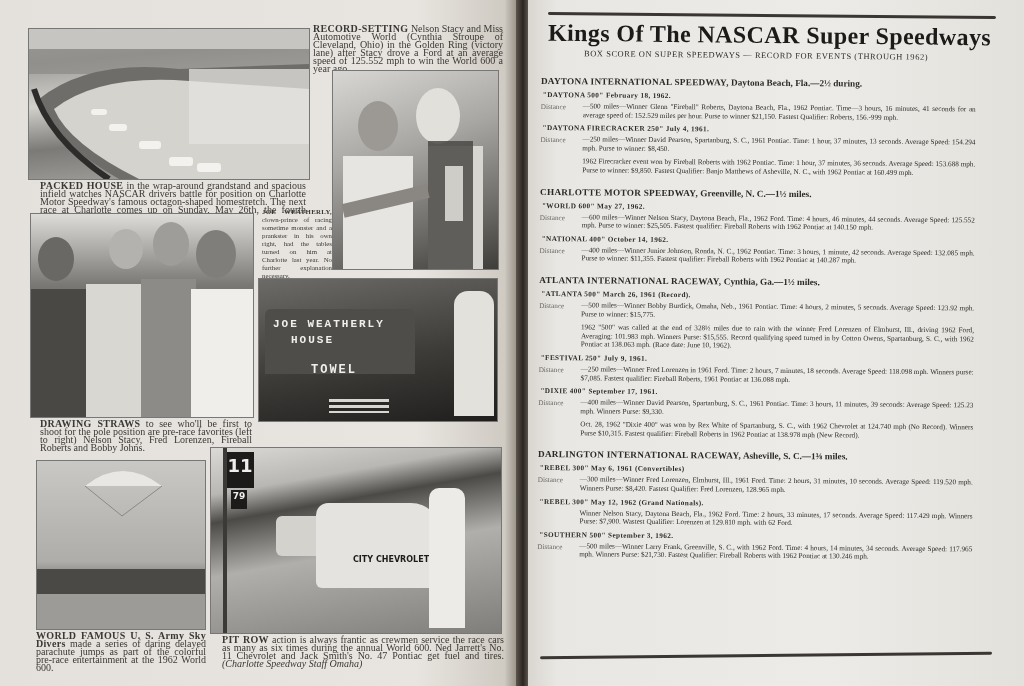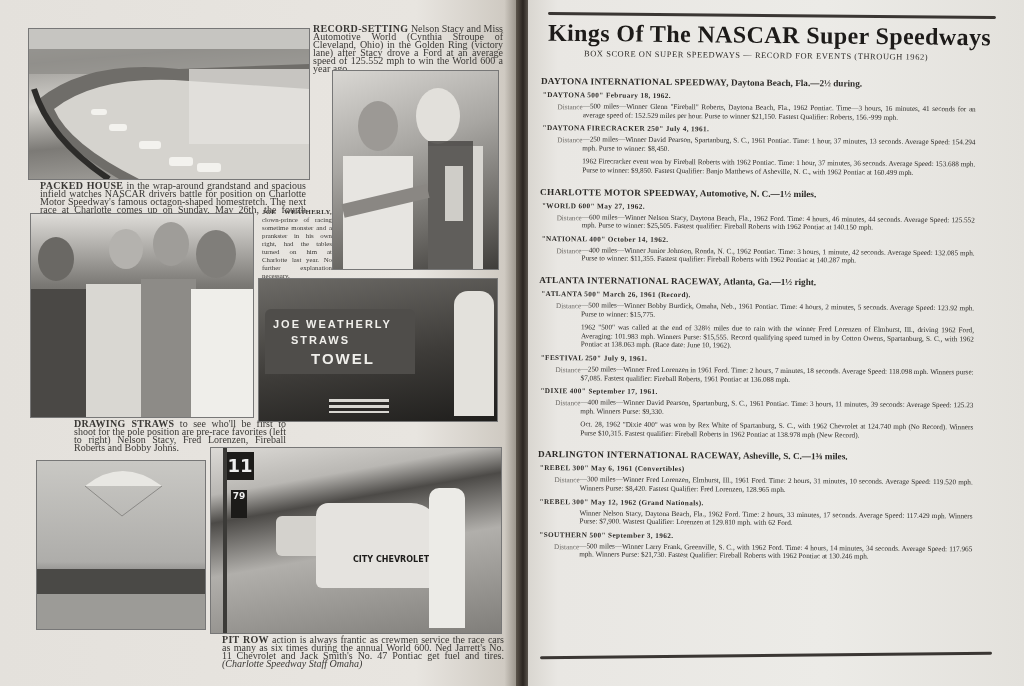--- a/index.html
+++ b/index.html
@@ -11,33 +11,33 @@
   .photo{position:absolute;background:#888;overflow:hidden;border:1px solid #777;}
   .caption{position:absolute;font-size:10px;line-height:8px;color:#3a3835;text-align:justify;}
   .caption b{font-weight:bold;letter-spacing:.3px}
   
   .ph-track{left:28px;top:28px;width:280px;height:150px;background:linear-gradient(175deg,#bdbcb8 0%,#9e9c98 20%,#d2d0cb 45%,#7c7a76 70%,#aaa8a3 100%);}
   .ph-victory{left:332px;top:70px;width:165px;height:198px;background:linear-gradient(160deg,#d9d7d3,#a8a6a2 40%,#6d6b67 75%,#3f3d3a);}
   .ph-straws{left:30px;top:213px;width:222px;height:203px;background:linear-gradient(180deg,#dedcd8 0%,#7a7874 35%,#555350 60%,#bcbab6 100%);}
   .ph-towel{left:258px;top:278px;width:238px;height:142px;background:linear-gradient(170deg,#6d6b67,#3e3c39 55%,#1f1e1c);}
   .ph-sky{left:36px;top:460px;width:168px;height:168px;background:linear-gradient(180deg,#c9c8c4 0%,#aeadaa 60%,#535250 80%,#8a8986 100%);}
   .ph-pit{left:210px;top:447px;width:290px;height:185px;background:linear-gradient(170deg,#dcdad6 0%,#b9b7b3 20%,#4c4a47 32%,#b1afab 55%,#807e7a 100%);}
-  .overlay-text{position:absolute;color:#f0efeb;font-family:Liberation Sans, sans-serif;font-weight:bold;letter-spacing:2px;font-size:13px;line-height:15px;}
+  .overlay-text{position:absolute;color:#f0efeb;font-family:Liberation Mono, monospace;font-weight:bold;letter-spacing:2px;font-size:13px;line-height:15px;}
   .pit-sign{position:absolute;background:#1c1b19;color:#eee;font-family:"DejaVu Sans",sans-serif;font-weight:bold;text-align:center;}
   .car-label{position:absolute;font-family:"DejaVu Sans",sans-serif;font-size:8px;font-weight:bold;color:#1d1c1a;}
   
   .rule{position:absolute;height:3px;background:#3a3633;border-radius:2px;}
   .title{position:absolute;left:548px;top:22px;width:450px;font-size:24px;font-weight:bold;color:#1d1b19;letter-spacing:.4px;white-space:nowrap;transform:rotate(0.6deg);}
   .subtitle{position:absolute;left:584px;top:51px;font-size:8.4px;color:#2e2c29;letter-spacing:.6px;white-space:nowrap;transform:rotate(0.6deg);}
   .content{position:absolute;left:541px;top:70px;width:435px;color:#2c2a27;transform:rotate(0.45deg);transform-origin:left top;}
   .track{font-size:9.2px;font-weight:bold;margin-top:6px;letter-spacing:.3px;white-space:nowrap;}
   .track .loc{font-weight:bold;letter-spacing:0}
   .event{font-size:7.2px;font-weight:bold;margin:5px 0 0 2px;letter-spacing:.4px;white-space:nowrap;}
   .entry{display:flex;font-size:7.2px;line-height:8.6px;margin-top:3px;}
-  .entry .lbl{width:42px;text-align:right;color:#6a6763;flex:none;padding-top:1px;}
+  .entry .lbl{width:42px;text-align:left;color:#6a6763;flex:none;padding-top:1px;}
   .entry .txt{flex:1;text-align:justify;color:#2d2b28;}
   .note{font-size:7.2px;line-height:8.6px;margin:5px 0 0 42px;text-align:justify;color:#2d2b28;}
 </style>
 </head>
 <body>
 
 <div class="spread">
 
   <div class="page-left">
 
@@ -81,43 +81,44 @@
         <ellipse cx="25" cy="45" rx="18" ry="22" fill="#6a6864"></ellipse>
         <ellipse cx="95" cy="35" rx="17" ry="20" fill="#b4b2ae"></ellipse>
         <ellipse cx="140" cy="30" rx="18" ry="22" fill="#9f9d99"></ellipse>
         <ellipse cx="185" cy="40" rx="20" ry="24" fill="#807e7a"></ellipse>
         <rect x="0" y="75" width="55" height="128" fill="#4a4845"></rect>
         <rect x="55" y="70" width="55" height="133" fill="#d9d7d2"></rect>
         <rect x="110" y="65" width="55" height="138" fill="#8d8b87"></rect>
         <rect x="160" y="75" width="62" height="128" fill="#efeeea"></rect>
       </svg>
     </div>
-    <div class="caption" style="left:40px;top:420px;width:212px;margin-left:34px;"><b>DRAWING STRAWS</b><span> to see who'll be first to shoot for the pole position are pre-race favorites (left to right) Nelson Stacy, Fred Lorenzen, Fireball Roberts and Bobby Johns.</span></div>
+    <div class="caption" style="left:40px;top:420px;width:212px;"><b>DRAWING STRAWS</b><span> to see who'll be first to shoot for the pole position are pre-race favorites (left to right) Nelson Stacy, Fred Lorenzen, Fireball Roberts and Bobby Johns.</span></div>
 
     <div class="photo ph-towel">
       <div style="position:absolute;left:6px;top:30px;width:150px;height:65px;background:#4f4d4a;border-radius:6px 6px 0 0;"></div>
       <div class="overlay-text" style="left:14px;top:38px;font-size:11px;">JOE WEATHERLY</div>
-      <div class="overlay-text" style="left:32px;top:54px;font-size:11px;">STRAWS</div>
-      <div class="overlay-text" style="left:52px;top:72px;font-size:15px;">TOWEL</div>
+      <div class="overlay-text" style="left:32px;top:54px;font-size:11px;">HOUSE</div>
+      <div class="overlay-text" style="left:52px;top:84px;font-size:12px;">TOWEL</div>
       <div style="position:absolute;left:70px;top:120px;width:60px;height:14px;background:repeating-linear-gradient(180deg,#d8d6d1 0 3px,#2a2826 3px 6px);"></div>
       <div style="position:absolute;left:195px;top:12px;width:40px;height:125px;background:#e3e1dc;border-radius:14px 14px 0 0;"></div>
     </div>
 
     <div class="photo ph-sky">
       <svg width="168" height="168" viewBox="0 0 168 168">
         <path d="M48 25 Q85 -5 125 25 Z" fill="#e8e7e3"></path>
         <path d="M48 25 L85 55 L125 25" stroke="#8a8986" fill="none"></path>
         <rect x="0" y="108" width="168" height="25" fill="#4a4946"></rect>
         <rect x="0" y="133" width="168" height="35" fill="#9c9b97"></rect>
       </svg>
     </div>
+    <div class="caption" style="left:36px;top:632px;width:170px;"><b>WORLD FAMOUS U. S. Army Sky Divers</b><span> made a series of daring delayed parachute jumps as part of the colorful pre-race entertainment at the 1962 World 600.</span></div>
 
     <div class="photo ph-pit">
-      <div class="pit-sign" style="left:15px;top:4px;width:28px;height:28px;font-size:18px;line-height:28px;">11</div>
-      <div class="pit-sign" style="left:20px;top:42px;width:16px;height:28px;font-size:9px;line-height:12px;">79</div>
+      <div class="pit-sign" style="left:15px;top:4px;width:28px;height:36px;font-size:18px;line-height:28px;">11</div>
+      <div class="pit-sign" style="left:20px;top:42px;width:16px;height:19px;font-size:9px;line-height:12px;">79</div>
       <div style="position:absolute;left:12px;top:0;width:4px;height:185px;background:#3b3a37;"></div>
       <div style="position:absolute;left:65px;top:68px;width:65px;height:40px;background:#d4d2cd;border-radius:6px;"></div>
       <div style="position:absolute;left:105px;top:55px;width:125px;height:85px;background:#e5e3df;border-radius:12px 30px 6px 6px;"></div>
       <div class="car-label" style="left:142px;top:107px;">CITY CHEVROLET CO.</div>
       <div style="position:absolute;left:218px;top:40px;width:36px;height:140px;background:#ecebe7;border-radius:10px 10px 0 0;"></div>
     </div>
     <div class="caption" style="left:222px;top:636px;width:282px;"><b>PIT ROW</b><span> action is always frantic as crewmen service the race cars as many as six times during the annual World 600. Ned Jarrett's No. 11 Chevrolet and Jack Smith's No. 47 Pontiac get fuel and tires.</span><i> (Charlotte Speedway Staff Omaha)</i></div>
   </div>
 
   <div class="gutter"></div>
@@ -136,33 +137,33 @@
         <span class="lbl">Distance</span>
         <span class="txt">—500 miles—Winner Glenn "Fireball" Roberts, Daytona Beach, Fla., 1962 Pontiac. Time—3 hours, 16 minutes, 41 seconds for an average speed of: 152.529 miles per hour. Purse to winner $21,150. Fastest Qualifier: Roberts, 156.-999 mph.</span>
       </div>
     <div class="event">"DAYTONA FIRECRACKER 250" July 4, 1961.</div>
     <div class="entry">
         <span class="lbl">Distance</span>
         <span class="txt">—250 miles—Winner David Pearson, Spartanburg, S. C., 1961 Pontiac. Time: 1 hour, 37 minutes, 13 seconds. Average Speed: 154.294 mph. Purse to winner: $8,450.</span>
       </div>
     <div class="note">1962 Firecracker event won by Fireball Roberts with 1962 Pontiac. Time: 1 hour, 37 minutes, 36 seconds. Average Speed: 153.688 mph. Purse to winner: $9,850. Fastest Qualifier: Banjo Matthews of Asheville, N. C., with 1962 Pontiac at 160.499 mph.</div>
 
-    <div class="track" style="margin-top:12px"><span>CHARLOTTE MOTOR SPEEDWAY,</span><span class="loc"> Automotive, N. C.—1½ miles.</span></div>
+    <div class="track" style="margin-top:12px"><span>CHARLOTTE MOTOR SPEEDWAY,</span><span class="loc"> Greenville, N. C.—1½ miles.</span></div>
     <div class="event">"WORLD 600" May 27, 1962.</div>
     <div class="entry">
         <span class="lbl">Distance</span>
         <span class="txt">—600 miles—Winner Nelson Stacy, Daytona Beach, Fla., 1962 Ford. Time: 4 hours, 46 minutes, 44 seconds. Average Speed: 125.552 mph. Purse to winner: $25,505. Fastest qualifier: Fireball Roberts with 1962 Pontiac at 140.150 mph.</span>
       </div>
     <div class="event">"NATIONAL 400" October 14, 1962.</div>
     <div class="entry">
         <span class="lbl">Distance</span>
         <span class="txt">—400 miles—Winner Junior Johnson, Ronda, N. C., 1962 Pontiac. Time: 3 hours, 1 minute, 42 seconds. Average Speed: 132.085 mph. Purse to winner: $11,355. Fastest qualifier: Fireball Roberts with 1962 Pontiac at 140.287 mph.</span>
       </div>
 
-    <div class="track" style="margin-top:12px"><span>ATLANTA INTERNATIONAL RACEWAY,</span><span class="loc"> Atlanta, Ga.—1½ right.</span></div>
+    <div class="track" style="margin-top:12px"><span>ATLANTA INTERNATIONAL RACEWAY,</span><span class="loc"> Cynthia, Ga.—1½ miles.</span></div>
     <div class="event">"ATLANTA 500" March 26, 1961 (Record).</div>
     <div class="entry">
         <span class="lbl">Distance</span>
         <span class="txt">—500 miles—Winner Bobby Burdick, Omaha, Neb., 1961 Pontiac. Time: 4 hours, 2 minutes, 5 seconds. Average Speed: 123.92 mph. Purse to winner: $15,775.</span>
       </div>
     <div class="note">1962 "500" was called at the end of 328½ miles due to rain with the winner Fred Lorenzen of Elmhurst, Ill., driving 1962 Ford, Averaging: 101.983 mph. Winners Purse: $15,555. Record qualifying speed turned in by Cotton Owens, Spartanburg, S. C., with 1962 Pontiac at 138.063 mph. (Race date: June 10, 1962).</div>
     <div class="event">"FESTIVAL 250" July 9, 1961.</div>
     <div class="entry">
         <span class="lbl">Distance</span>
         <span class="txt">—250 miles—Winner Fred Lorenzen in 1961 Ford. Time: 2 hours, 7 minutes, 18 seconds. Average Speed: 118.098 mph. Winners purse: $7,085. Fastest qualifier: Fireball Roberts, 1961 Pontiac at 136.088 mph.</span>

